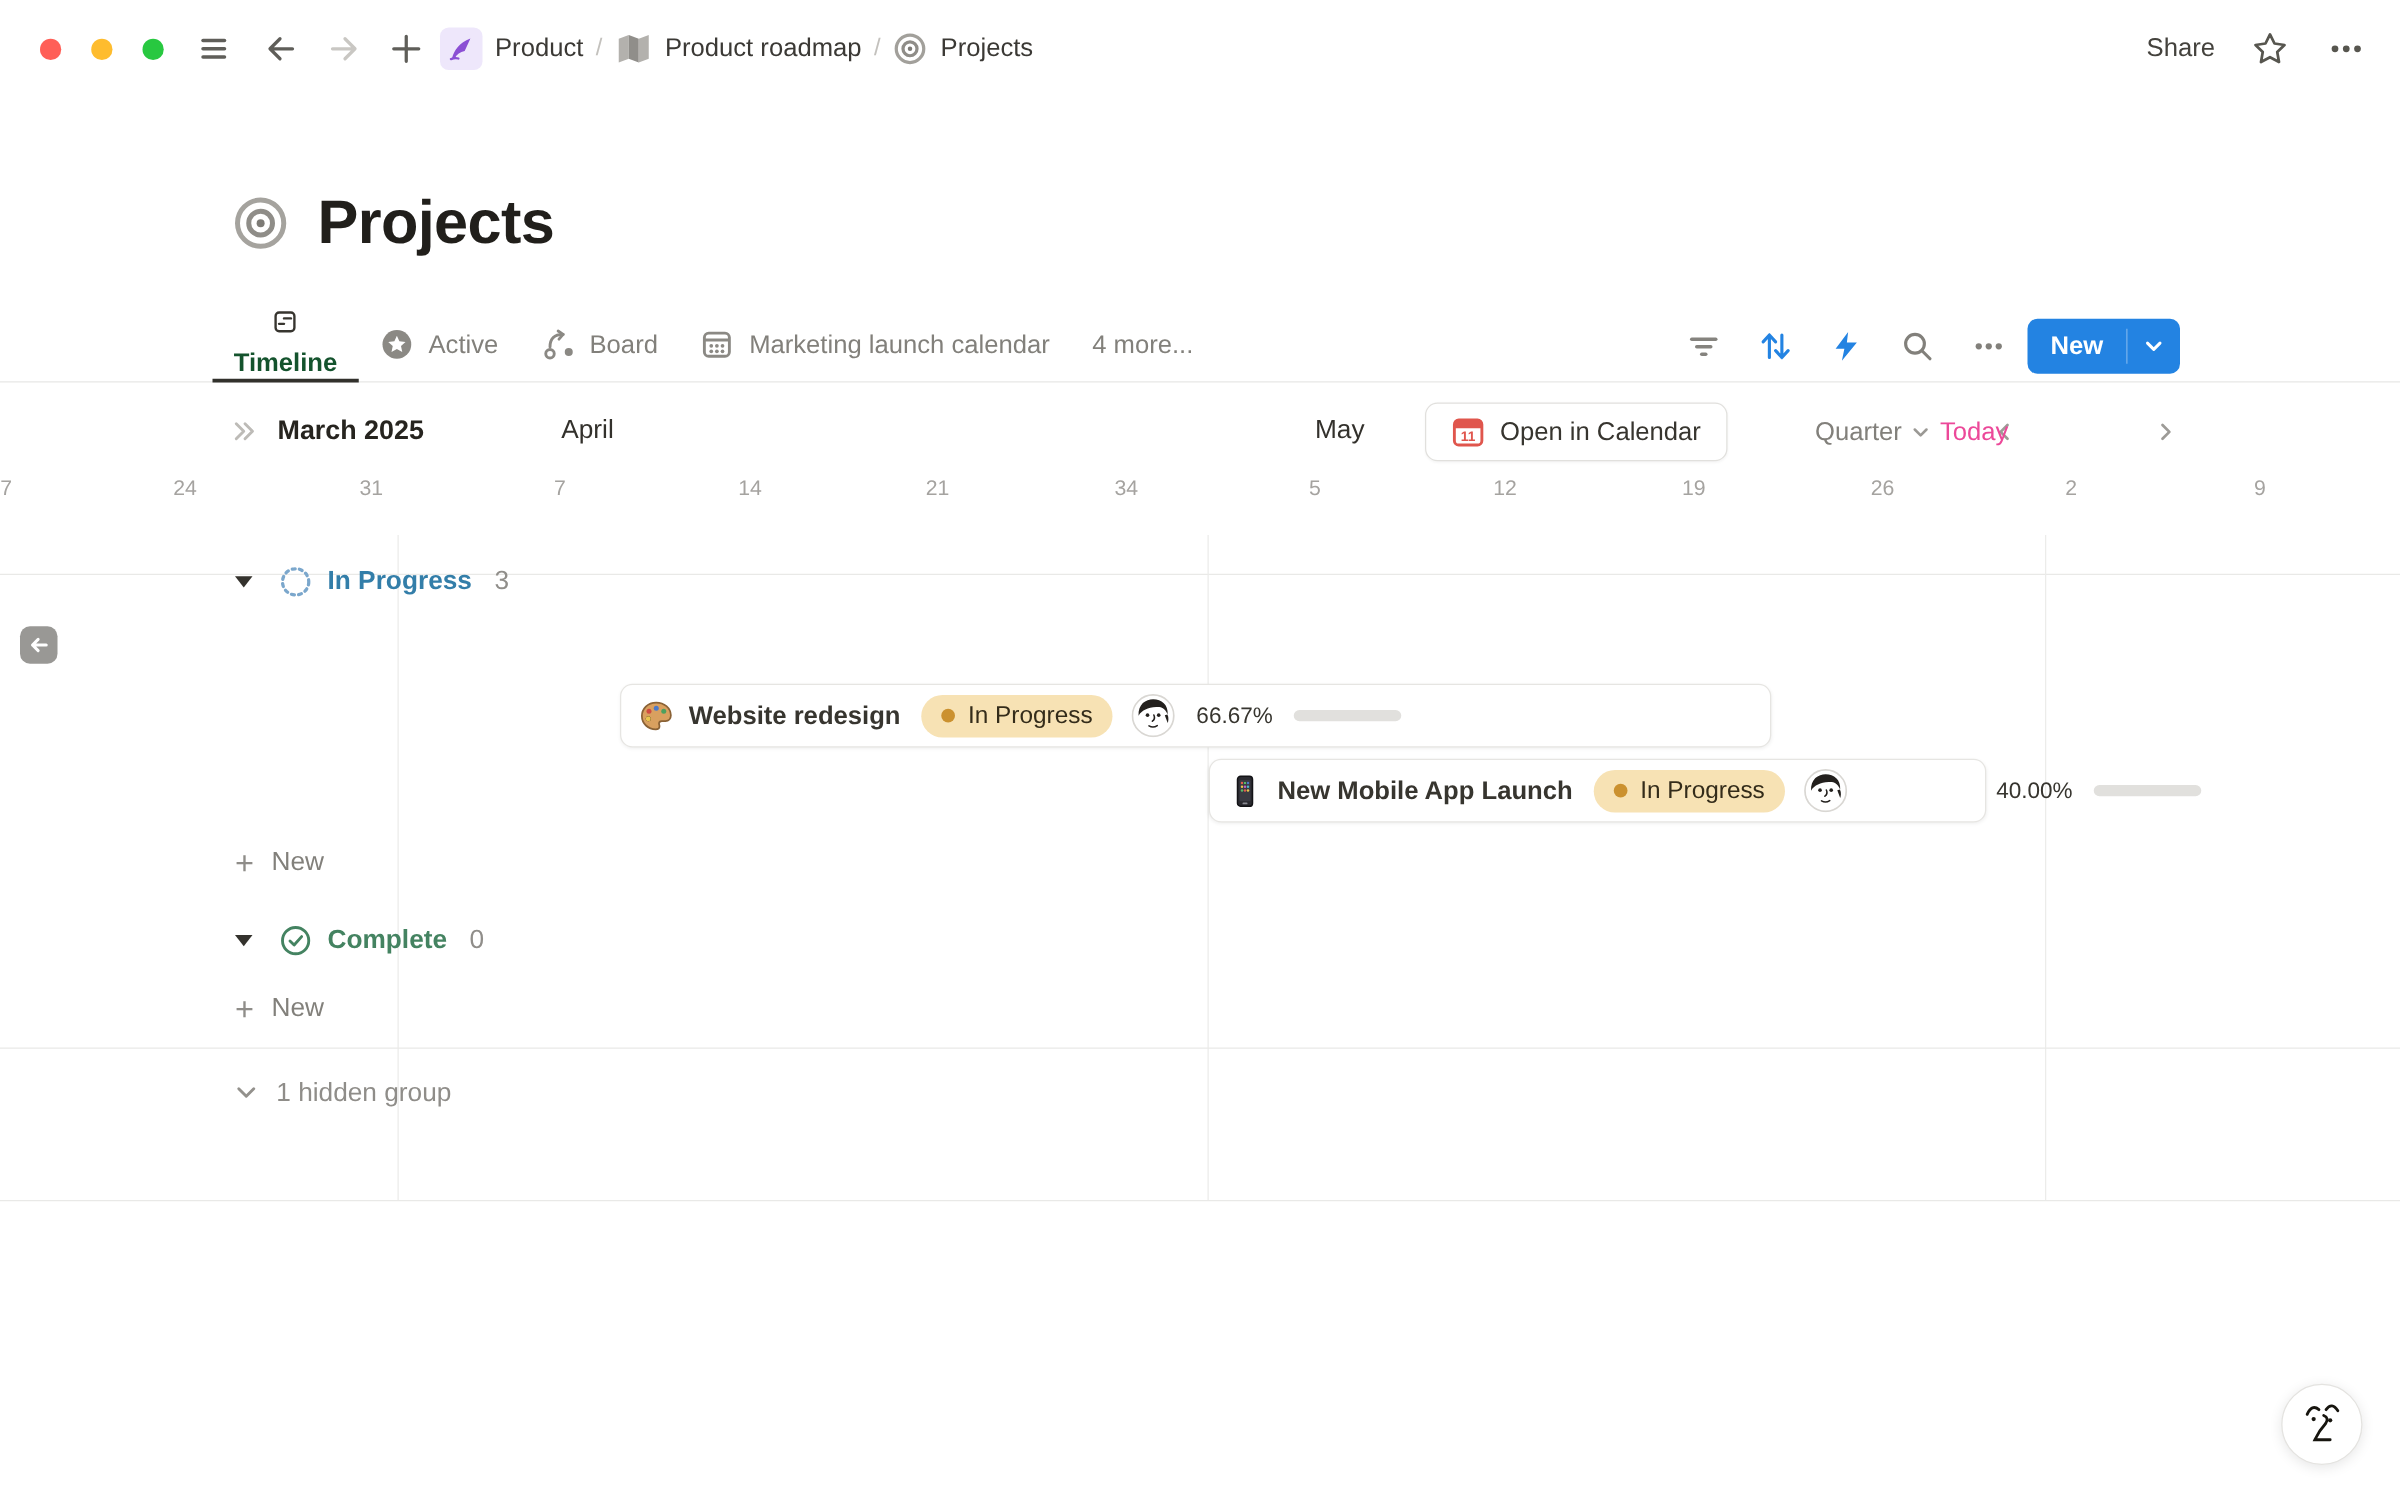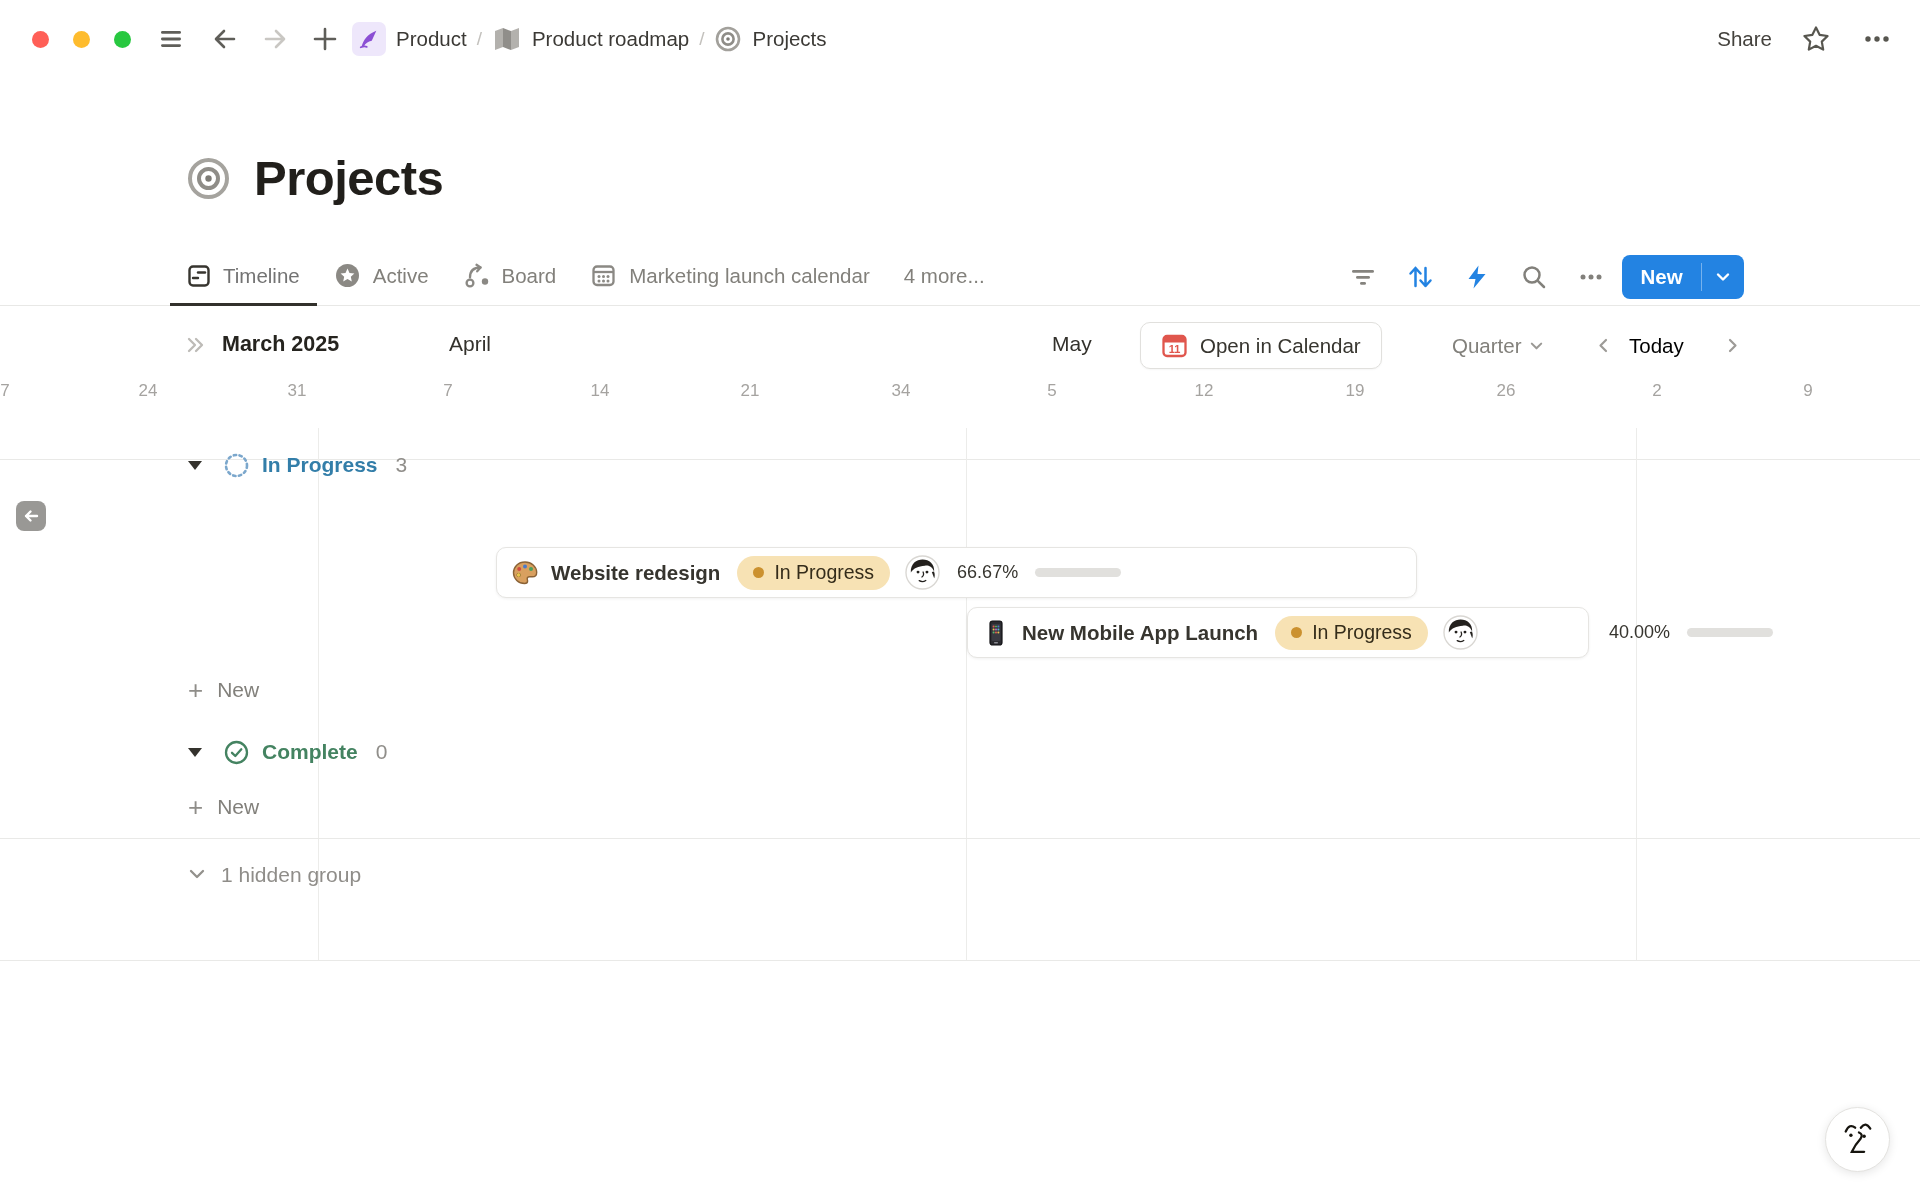--- a/index.html
+++ b/index.html
@@ -23,21 +23,21 @@
 
   
   .title-row { position:absolute; left:185px; top:150px; display:flex; align-items:center; gap:22px; }
   .page-title { font-size:49px; font-weight:700; color:#211f1b; letter-spacing:-0.5px; }
 
   
   .tabs-row { position:absolute; top:248px; left:0; right:0; height:58px; border-bottom:1px solid #e8e8e6; }
   .tabs { position:absolute; left:170px; top:0; height:58px; display:flex; }
   .tab { display:flex; align-items:center; gap:12px; padding:0 17px; height:58px; cursor:pointer;
          font-size:20.5px; color:#82807b; border-bottom:3.5px solid transparent; }
-  .tab.active { color:#737373; font-weight:400; border-bottom-color:#32312c; }
+  .tab.active { color:#14532d; font-weight:700; border-bottom-color:#32312c;flex-direction:column; }
   .view-toolbar { position:absolute; right:176px; top:0; height:58px; display:flex; align-items:center; gap:27px; }
   .tool-ic { width:30px; height:30px; display:flex; align-items:center; justify-content:center; cursor:pointer; }
   .new-btn { position:absolute; right:176px; left:1622px; top:7px; height:44px; background:#2383e2; border-radius:8px;
              display:flex; align-items:stretch; color:#fff; cursor:pointer; overflow:hidden; }
   .new-btn-main { width:79px; display:flex; align-items:center; justify-content:center; font-size:20.5px; font-weight:600; }
   .new-btn-sep { width:1px; background:rgba(255,255,255,.38); margin:8px 0; }
   .new-btn-dd { width:42px; display:flex; align-items:center; justify-content:center; }
 
   
   .timeline { position:absolute; top:307px; left:0; right:0; height:654px; background:#fff; border-bottom:1px solid #e9e9e7; overflow:hidden; }
@@ -45,22 +45,22 @@
   .month-lbl { position:absolute; top:22px; line-height:30px; white-space:nowrap; }
   .m-current { left:222px; font-size:21.5px; font-weight:600; color:#26241f; }
   .m-next   { font-size:21px; font-weight:500; color:#33312c; }
   .dbl-chev { position:absolute; left:184px; top:26px; cursor:pointer; }
   .cal-btn { position:absolute; left:1140px; top:15px; height:47px; padding:0 20px; display:flex; align-items:center; gap:12px;
              border:1px solid #e1e0dd; border-radius:10px; background:#fff; box-shadow:0 1px 2px rgba(0,0,0,.04);
              font-size:20.5px; color:#37352f; cursor:pointer; }
   .zoom-sel { position:absolute; left:1452px; top:15px; height:47px; display:flex; align-items:center; gap:7px;
               font-size:20.5px; color:#82807b; cursor:pointer; }
   .nav-chev { position:absolute; top:15px; height:47px; display:flex; align-items:center; cursor:pointer; }
-  .today { position:absolute; left:1629px; top:15px; height:47px; display:flex; align-items:center;
-           font-size:20.5px; color:#000000; cursor:pointer; }
+  .today { position:absolute; left:1552px; top:15px; height:47px; display:flex; align-items:center;
+           font-size:20.5px; color:#ec4899; cursor:pointer; }
   .tick { position:absolute; top:74px; transform:translateX(-50%); font-size:17px; color:#a5a3a0; }
 
   .tl-canvas { position:absolute; top:121px; left:0; right:0; height:533px; }
   .gridline { position:absolute; top:0; bottom:0; width:1px; background:#ececea; }
   .row-divider { position:absolute; left:0; right:0; top:410px; height:1px; background:#e9e9e7; }
 
   .group-hdr { position:absolute; height:34px; display:flex; align-items:center; cursor:pointer; }
   .caret-down { width:0; height:0; border-left:7px solid transparent; border-right:7px solid transparent;
                 border-top:9px solid #34322d; margin-left:188px; }
   .grp-ic { margin-left:21px; }
@@ -80,21 +80,21 @@
                box-shadow:0 1px 3px rgba(15,15,15,.06); display:flex; align-items:center; padding-left:14px; cursor:pointer; }
   .task-name { margin-left:12px; font-size:20.5px; font-weight:600; color:#37352f; white-space:nowrap; }
   .pill { margin-left:17px; height:34px; border-radius:17px; background:#f7e2b4; display:flex; align-items:center; padding:0 16px; gap:10px; }
   .pill-dot { width:11px; height:11px; border-radius:50%; background:#cb912f; }
   .pill-txt { font-size:19.5px; color:#342c1a; white-space:nowrap; }
   .avatar { margin-left:15px; flex:none; }
   .pct { margin-left:17px; font-size:18px; font-weight:500; color:#37352f; }
   .track { margin-left:17px; width:86px; height:9px; border-radius:5px; background:#e1e0dd; overflow:hidden; }
   .fill { height:100%; border-radius:5px; background:#559973; }
   .aside-progress { position:absolute; height:51px; display:flex; align-items:center; }
-  .aside-progress .pct { margin-left:12px; }
+  .aside-progress .pct { margin-left:0; }
 
   .hidden-row { position:absolute; top:435px; height:34px; display:flex; align-items:flex-start; color:#8f8d89; cursor:pointer; }
   .hidden-row .chev { margin-left:186px; display:flex; }
   .hidden-row .lbl { margin-left:13px; font-size:21px; }
 
   .ai-fab { position:absolute; left:1825px; top:1107px; width:65px; height:65px; border-radius:50%; background:#fff;
             border:1px solid #e4e3e0; box-shadow:0 2px 10px rgba(0,0,0,.10); display:flex; align-items:center; justify-content:center; cursor:pointer; }
 </style>
 </head>
 <body>

